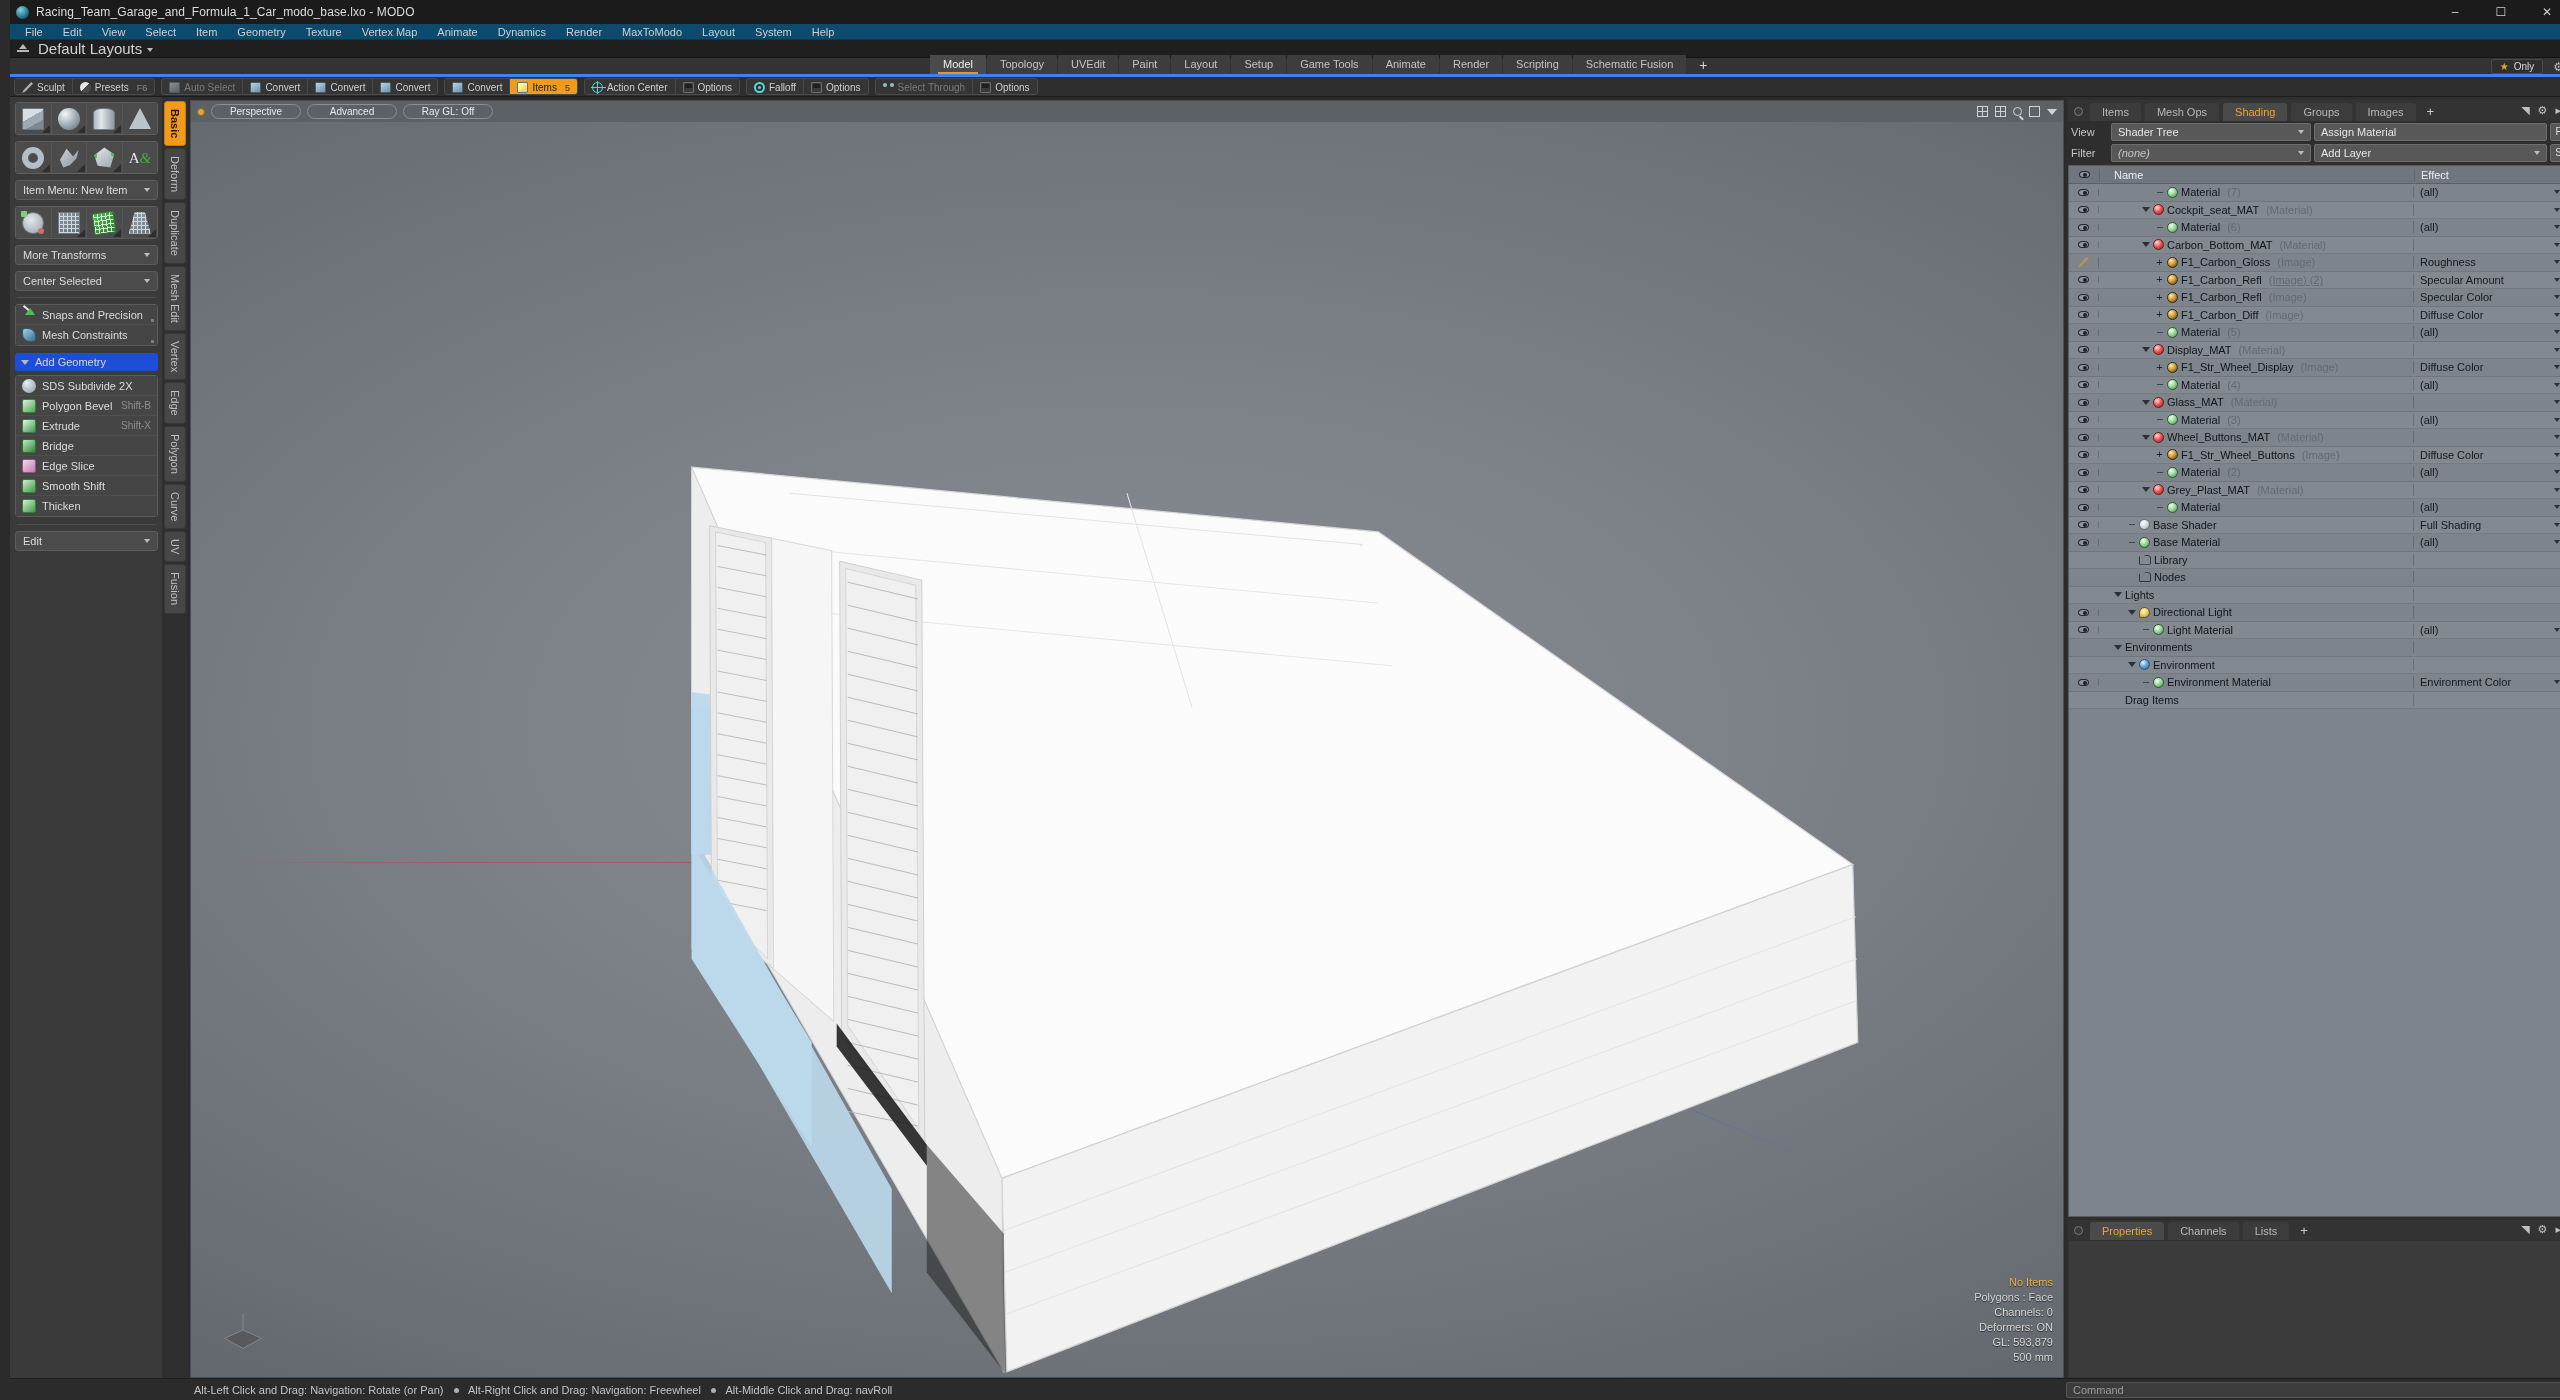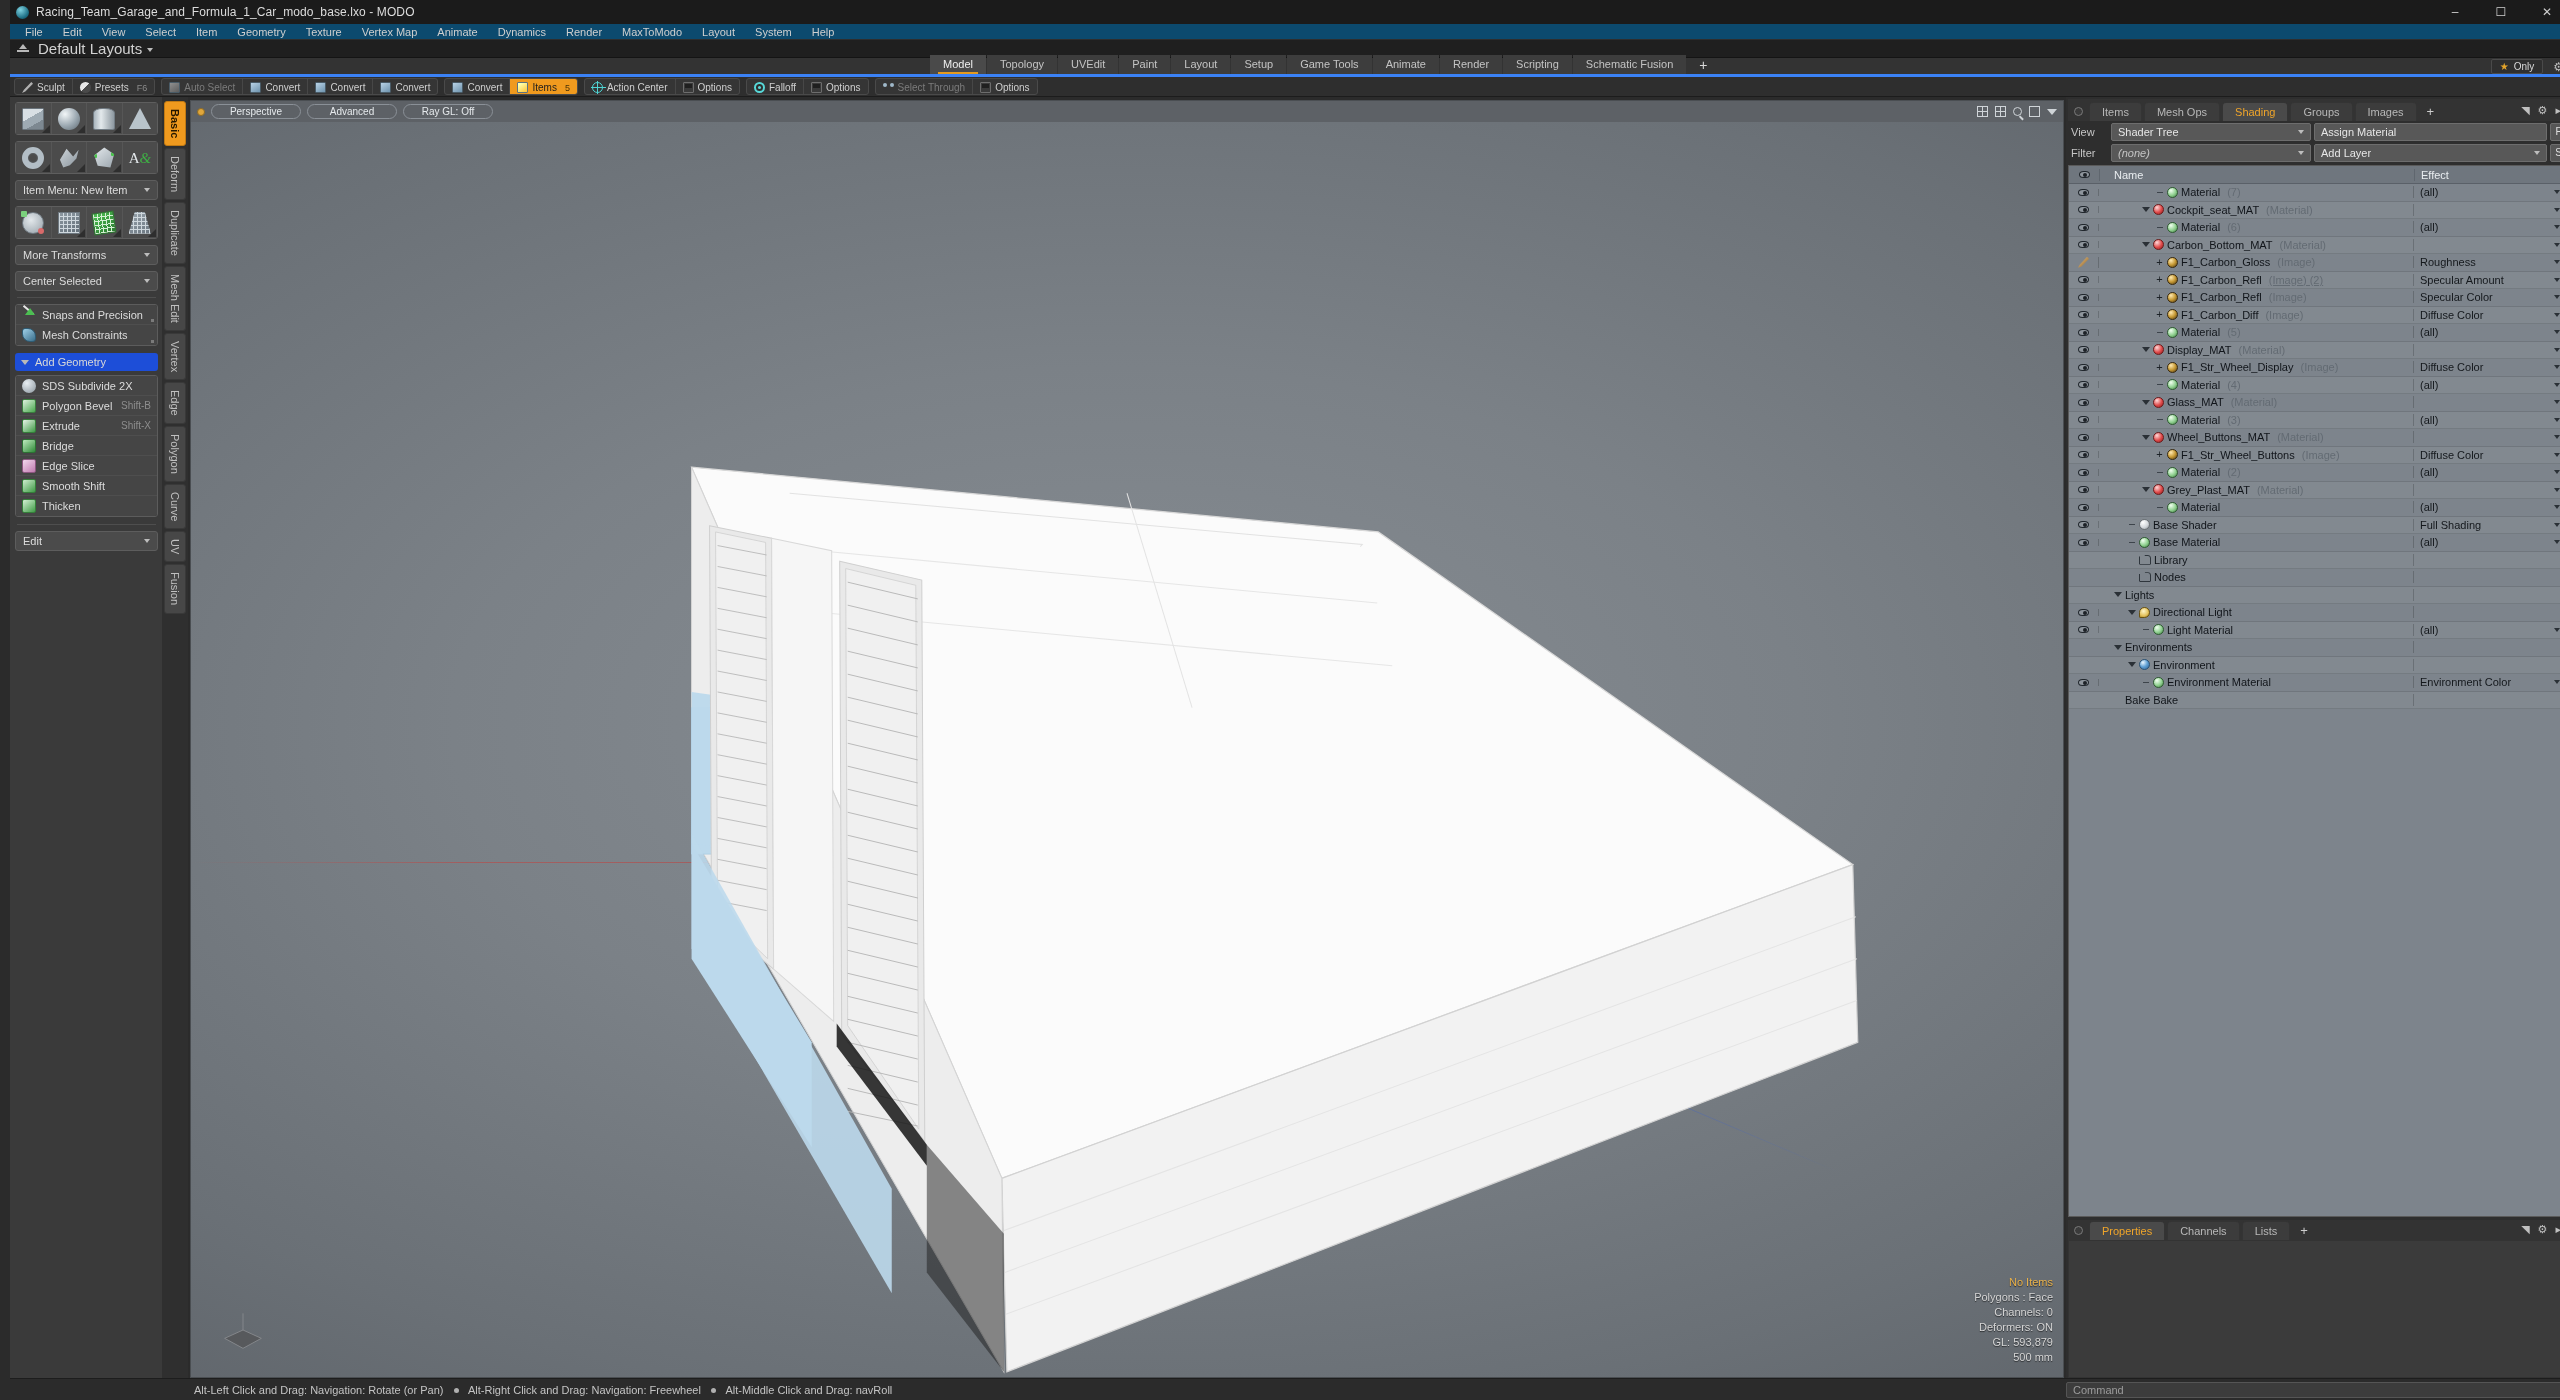--- a/index.html
+++ b/index.html
@@ -1359,21 +1359,21 @@
               <div class="tr-eff">
                 <span>Environment Color</span>
                 <i class="caret-dn"></i>
               </div>
             </div>
             <div class="trow">
               <div class="tr-eye"></div>
               <div class="tr-name">
                 <span class="dotline"></span>
                 <span class="tw"></span>
-                <span class="tname">Bake Bake</span>
+                <span class="tname">Drag Items</span>
               </div>
               <div class="tr-eff">
                 <span></span>
               </div>
             </div>
           </div>
       </div>
 
       <div class="rp-bottom">
         <div class="rp-bottom-tabs">

